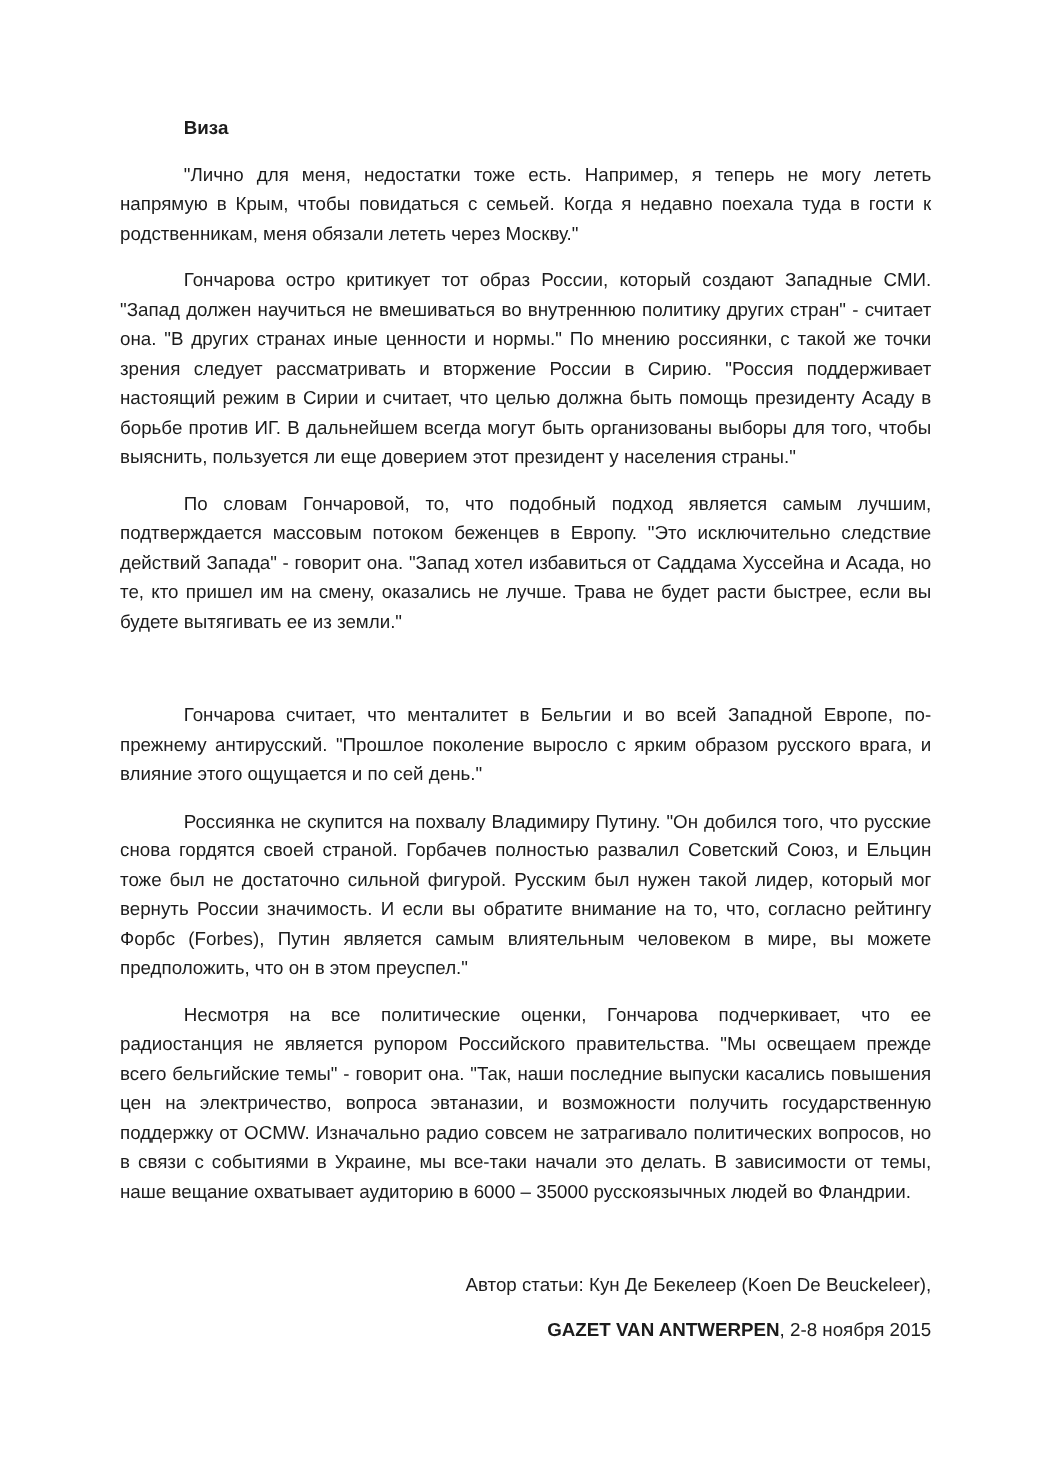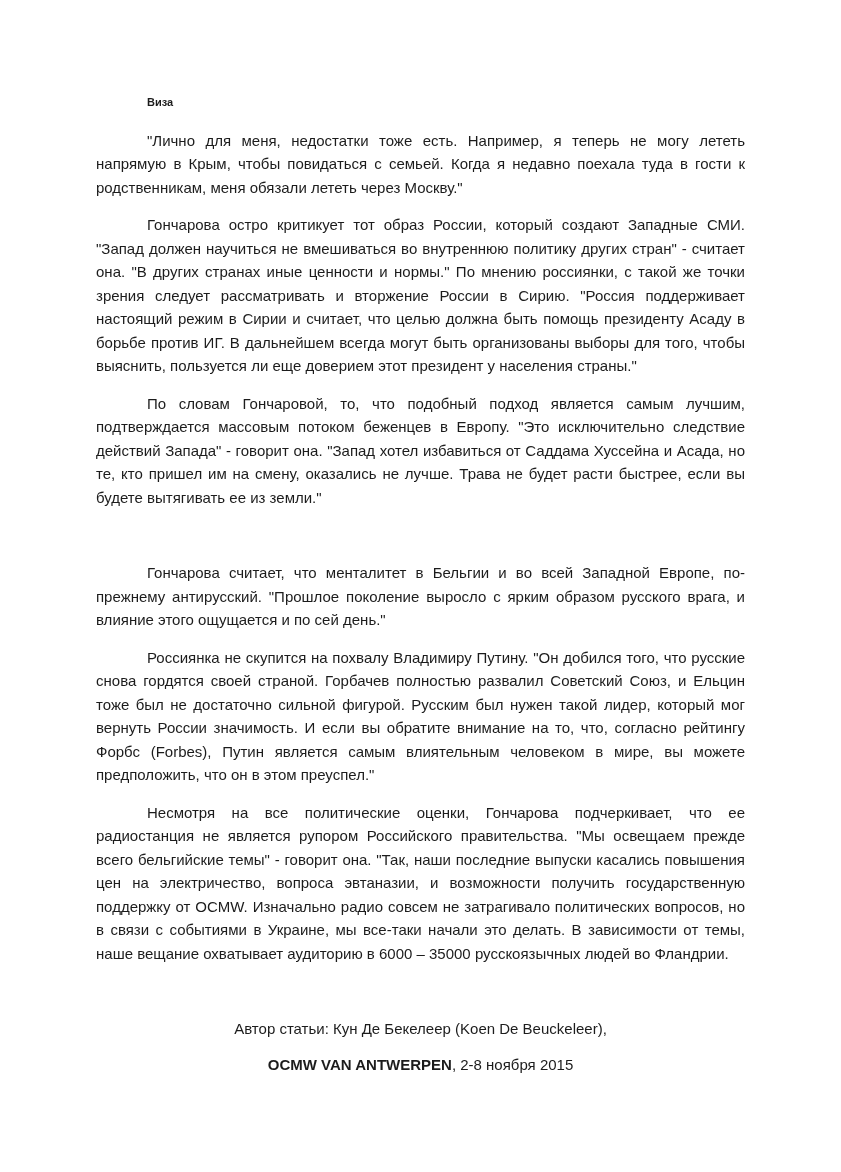--- a/index.html
+++ b/index.html
@@ -14,33 +14,33 @@
     box-sizing: border-box;
     padding: 91px 96px 0 96px;
     background: #ffffff;
     font-family: "Liberation Sans", "DejaVu Sans", sans-serif;
     font-size: 15px;
     line-height: 23.5px;
     color: #1c1c1c;
     overflow: hidden;
   }
   .heading {
-    font-size: 11px;
+    font-size: 15px;
     font-weight: bold;
     margin: 0 0 14px 0;
     text-indent: 51px;
   }
   p.body-para {
     margin: 0 0 14px 0;
     text-align: justify;
     text-indent: 51px;
   }
   p.plain-line {
     margin: 0 0 12px 0;
-    text-align: center;
+    text-align: right;
     text-indent: 0;
   }
   .blank-para {
     height: 38px;
   }
   .bold {
     font-weight: bold;
   }
 </style>
 </head>
@@ -63,16 +63,16 @@
   <p class="body-para">Россиянка не скупится на похвалу Владимиру Путину. "Он добился того, что русские снова гордятся своей страной. Горбачев полностью развалил Советский Союз, и Ельцин тоже был не достаточно сильной фигурой. Русским был нужен такой лидер, который мог вернуть России значимость. И если вы обратите внимание на то, что, согласно рейтингу Форбс (Forbes), Путин является самым влиятельным человеком в мире, вы можете предположить, что он в этом преуспел."</p>
 
 
   <p class="body-para">Несмотря на все  политические  оценки, Гончарова подчеркивает, что ее радиостанция не является рупором Российского правительства. "Мы освещаем  прежде всего бельгийские темы" - говорит она. "Так, наши последние выпуски касались повышения цен на электричество, вопроса эвтаназии, и возможности получить государственную поддержку от OCMW. Изначально радио совсем не затрагивало  политических вопросов, но в связи с событиями в Украине, мы все-таки начали это делать. В зависимости от темы, наше вещание охватывает аудиторию в  6000 – 35000 русскоязычных людей во Фландрии.</p>
 
   <div class="blank-para"></div>
 
   <p class="plain-line">Автор статьи: Кун Де Бекелеер (Koen De Beuckeleer),</p>
 
   <p class="plain-line">
-    <span class="bold">OCMW VAN ANTWERPEN</span><span>, 2-8 ноября 2015</span>
+    <span class="bold">GAZET VAN ANTWERPEN</span><span>, 2-8 ноября 2015</span>
   </p>
 
 </div>
 
 </body></html>

